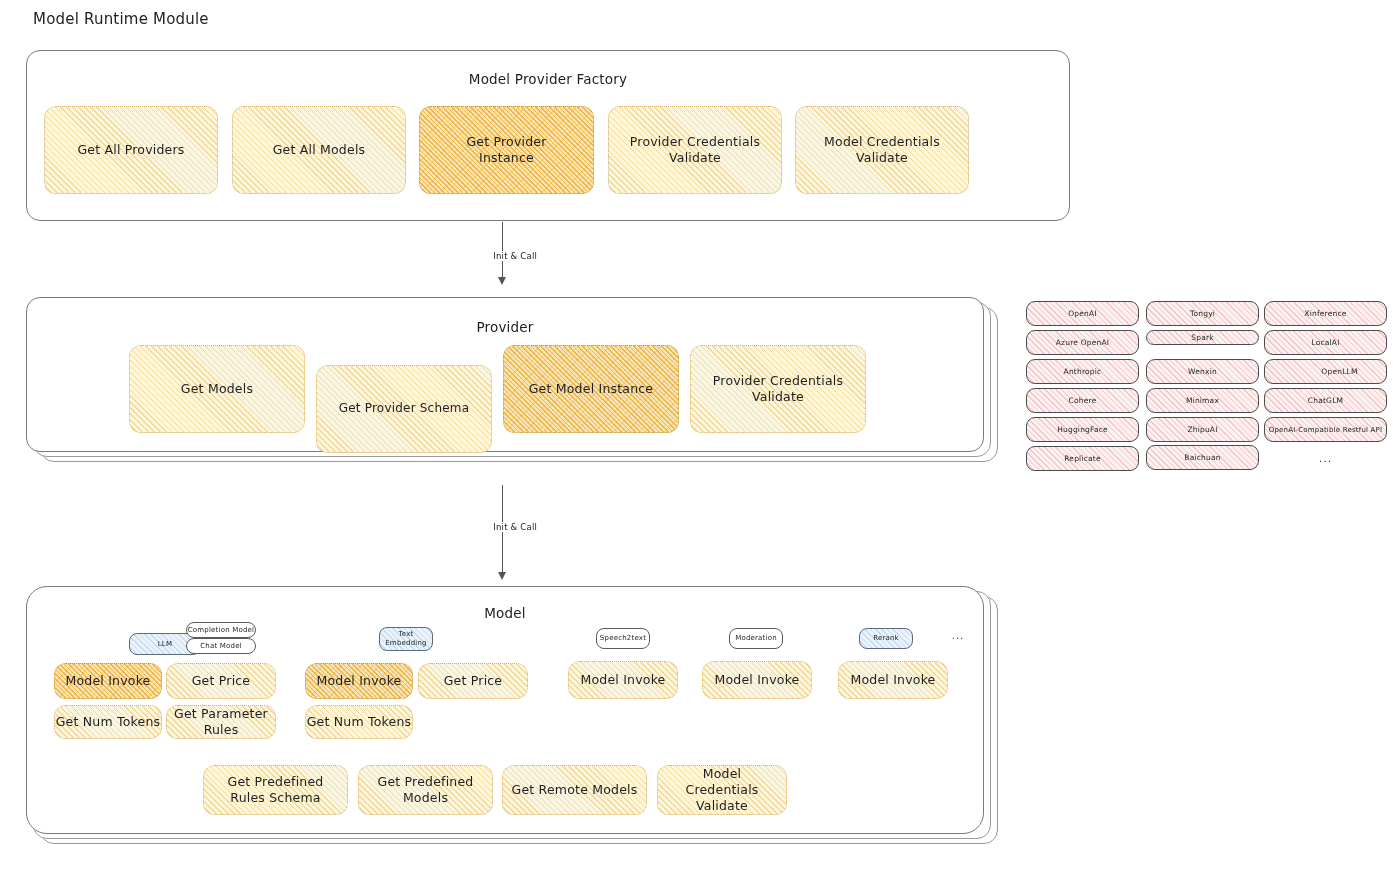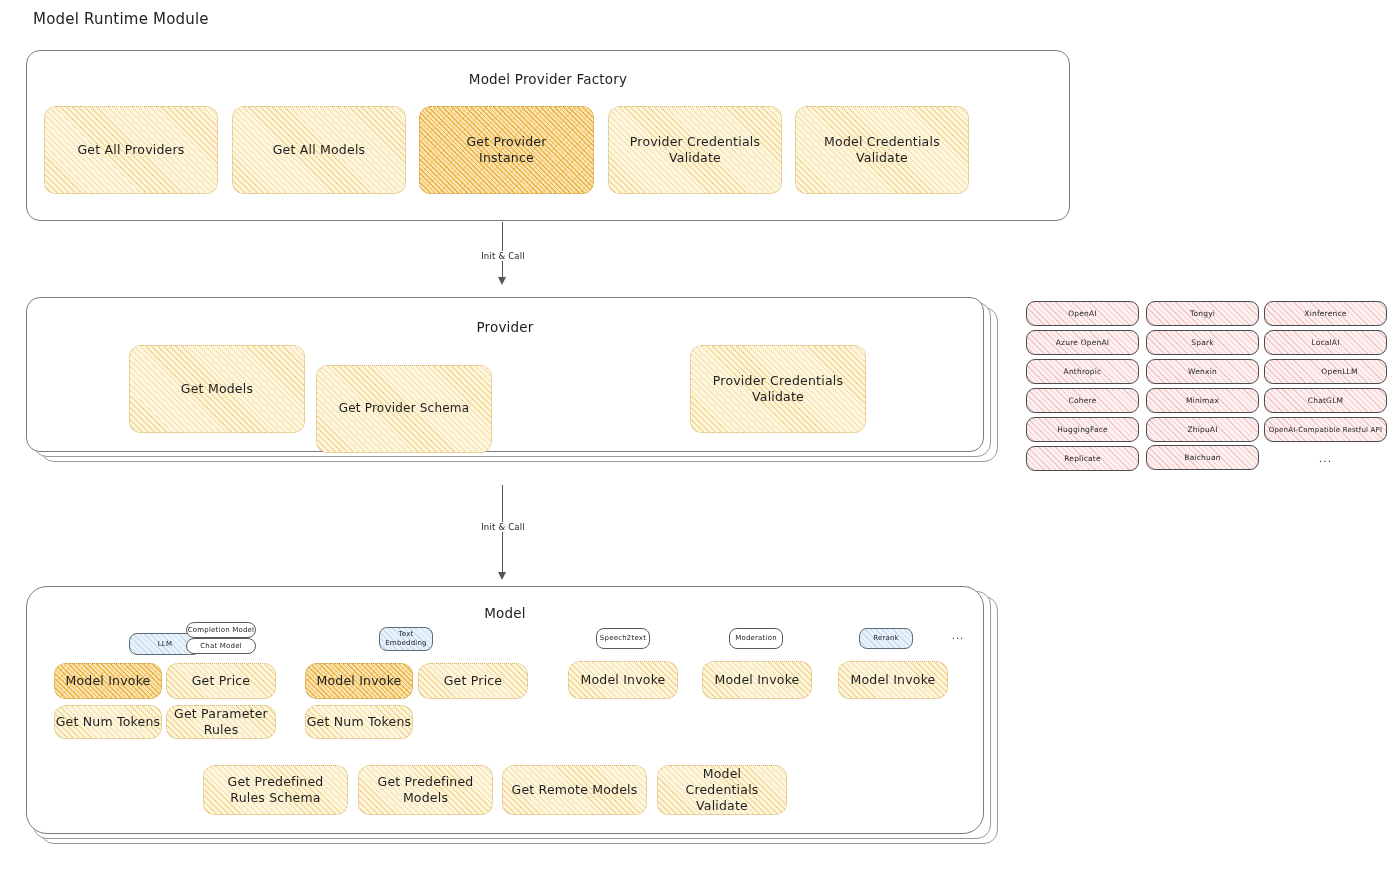--- a/index.html
+++ b/index.html
@@ -160,21 +160,21 @@
     border-right: 4.5px solid transparent;
     border-top: 8px solid #555;
   }
   .arrow-label {
     position: absolute;
     font-size: 8.5px;
     color: #1e1e1e;
     background: #fff;
     padding: 0 3px;
     white-space: nowrap;
-    text-align: center;
+    text-align: right;
   }
 </style>
 </head>
 <body>
 
 <div id="canvas">
 
   <div id="page-title" class="sk">Model Runtime Module</div>
 
   <div class="card" style="left:26px; top:50px; width:1044px; height:171px;">
@@ -206,20 +206,23 @@
   <div class="card" style="left:26px; top:297px; width:958px; height:155px; z-index:1;">
     <div class="card-title sk" style="top:21px;">Provider</div>
   </div>
 
   <div class="hbox sk" style="left:129px; top:345px; width:176px; height:88px; font-size:12.5px; z-index:2;">
     <span>Get Models</span>
   </div>
   <div class="hbox sk" style="left:316px; top:365px; width:176px; height:88px; font-size:12px; z-index:2;">
     <span>Get Provider Schema</span>
   </div>
+  <div class="hbox strong sk" style="left:503px; top:345px; width:176px; height:88px; font-size:12.5px; z-index:2;">
+    <span>Get Model Instance</span>
+  </div>
   <div class="hbox sk" style="left:690px; top:345px; width:176px; height:88px; font-size:12.5px; padding:0 14px; z-index:2;">
     <span>Provider Credentials Validate</span>
   </div>
 
   <div class="pill sk" style="left:1026px; top:301px; width:113px; height:25px;">
     <span>OpenAI</span>
     </div>
   <div class="pill sk" style="left:1026px; top:330px; width:113px; height:25px;">
     <span>Azure OpenAI</span>
     </div>
@@ -232,21 +235,21 @@
   <div class="pill sk" style="left:1026px; top:417px; width:113px; height:25px;">
     <span>HuggingFace</span>
     </div>
   <div class="pill sk" style="left:1026px; top:446px; width:113px; height:25px;">
     <span>Replicate</span>
     </div>
 
   <div class="pill sk" style="left:1146px; top:301px; width:113px; height:25px;">
     <span>Tongyi</span>
     </div>
-  <div class="pill sk" style="left:1146px; top:330px; width:113px; height:25px;">
+  <div class="pill sk" style="left:1146px; top:330px; width:113px; height:15px;">
     <span>Spark</span>
     </div>
   <div class="pill sk" style="left:1146px; top:359px; width:113px; height:25px;">
     <span>Wenxin</span>
     </div>
   <div class="pill sk" style="left:1146px; top:388px; width:113px; height:25px;">
     <span>Minimax</span>
     </div>
   <div class="pill sk" style="left:1146px; top:417px; width:113px; height:25px;">
     <span>ZhipuAI</span>

